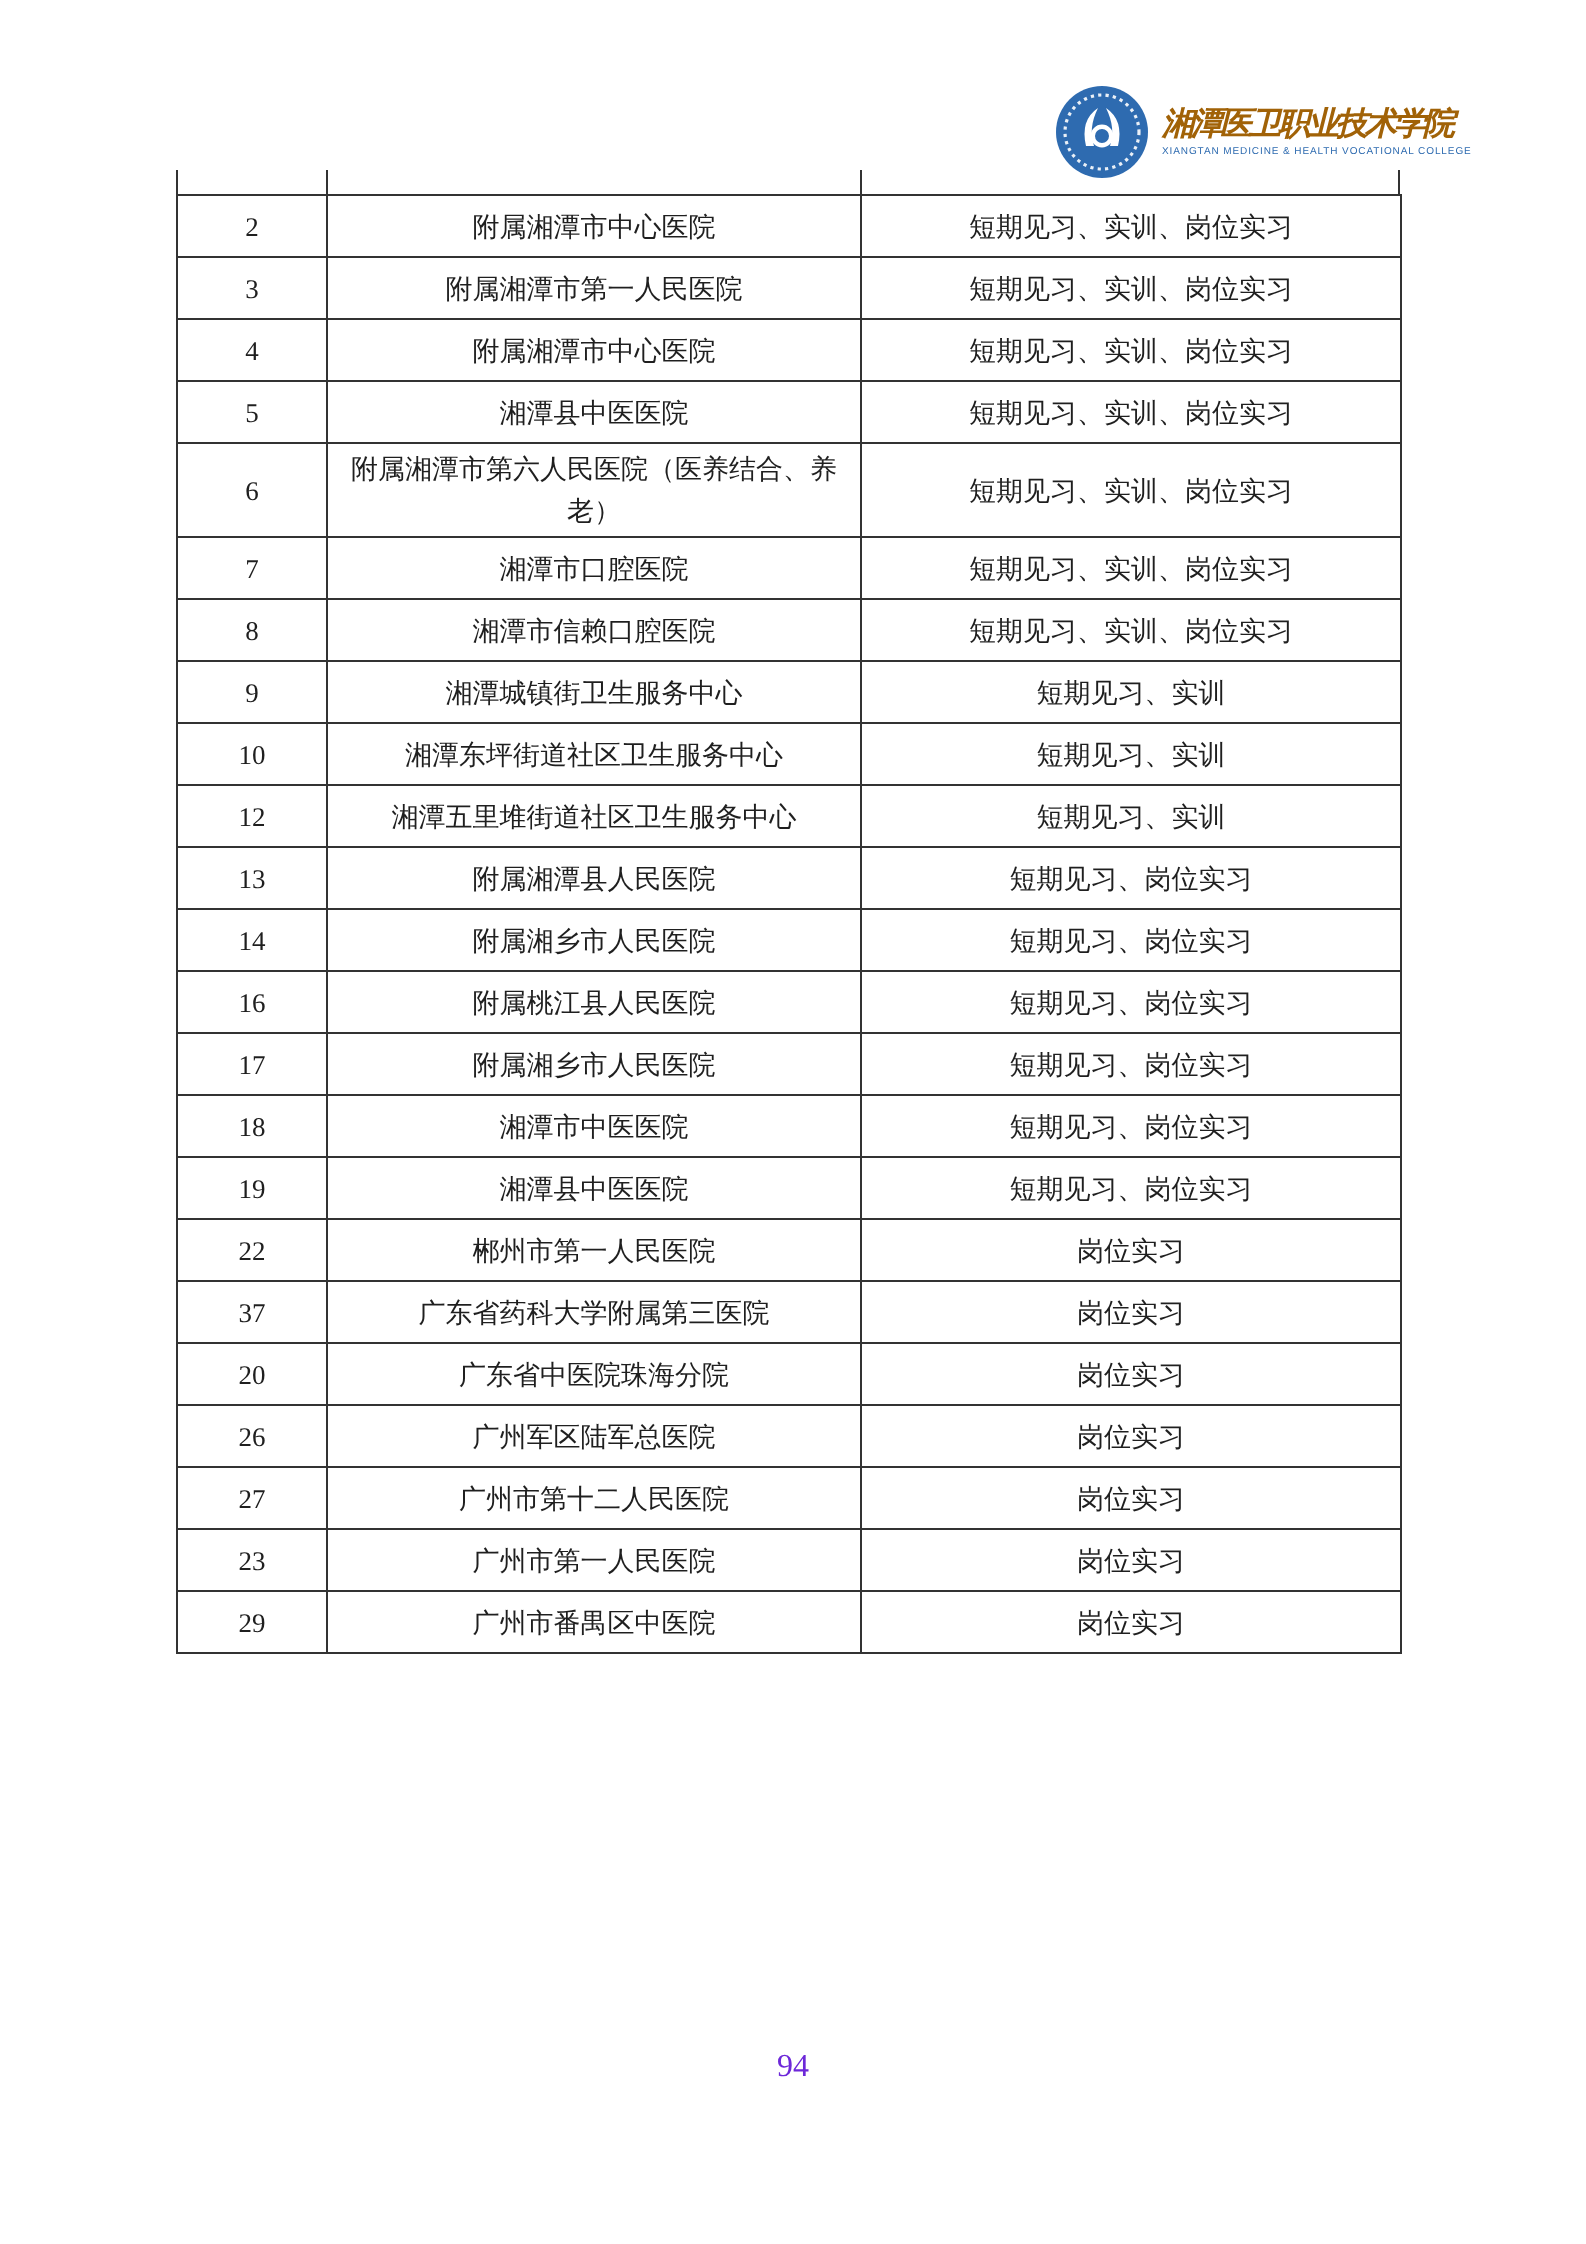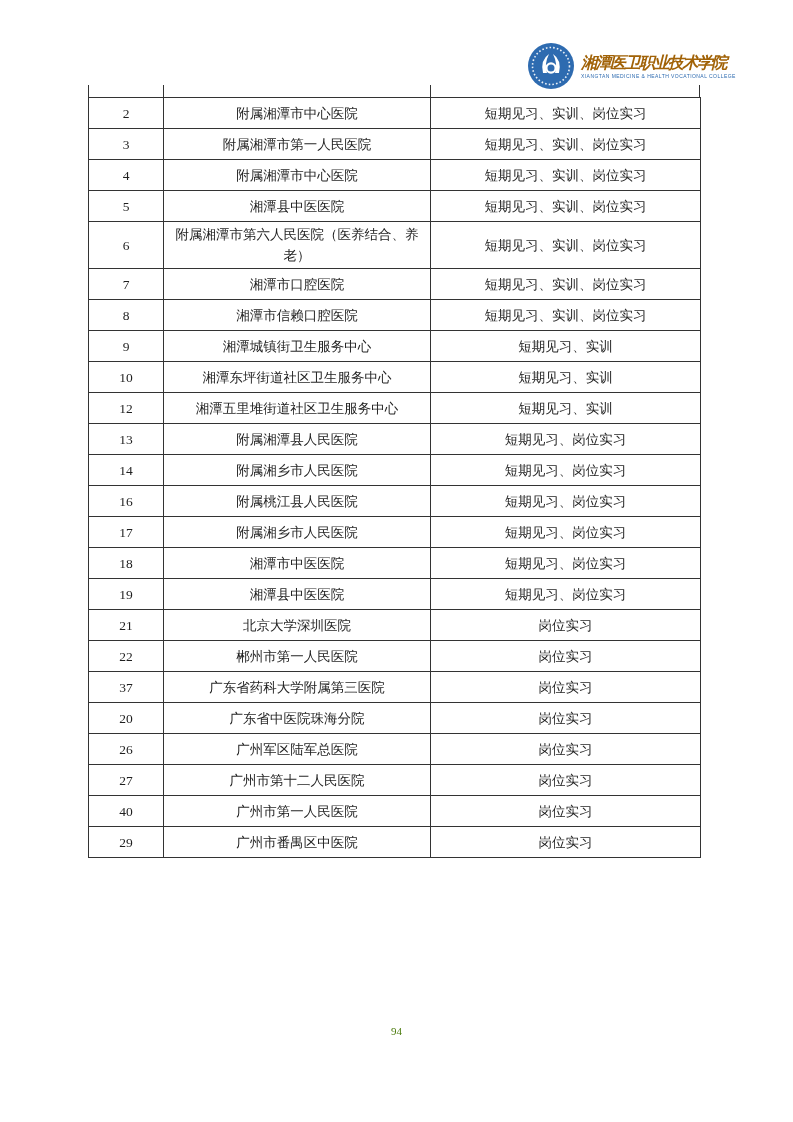--- a/index.html
+++ b/index.html
@@ -70,22 +70,22 @@
     background: #333333;
   }
 
   
   .page-num {
     position: absolute;
     top: 1025px;
     left: 0;
     width: 100%;
     text-align: center;
-    font-size: 11px;
-    color: #4d7c0f;
+    font-size: 16px;
+    color: #6d28d9;
   }
 </style>
 </head>
 <body>
 
 <div class="page">
 
   <div class="logo">
     <svg class="emblem" viewBox="0 0 46 46">
       <circle cx="23" cy="23" r="23" fill="#2e6bb0"></circle>
@@ -187,25 +187,20 @@
             <td class="col-no">18</td>
             <td class="col-name">湘潭市中医医院</td>
             <td class="col-type">短期见习、岗位实习</td>
           </tr>
           <tr>
             <td class="col-no">19</td>
             <td class="col-name">湘潭县中医医院</td>
             <td class="col-type">短期见习、岗位实习</td>
           </tr>
           <tr>
-            <td class="col-no">21</td>
-            <td class="col-name">北京大学深圳医院</td>
-            <td class="col-type">岗位实习</td>
-          </tr>
-          <tr>
             <td class="col-no">22</td>
             <td class="col-name">郴州市第一人民医院</td>
             <td class="col-type">岗位实习</td>
           </tr>
           <tr>
             <td class="col-no">37</td>
             <td class="col-name">广东省药科大学附属第三医院</td>
             <td class="col-type">岗位实习</td>
           </tr>
           <tr>
@@ -217,21 +212,21 @@
             <td class="col-no">26</td>
             <td class="col-name">广州军区陆军总医院</td>
             <td class="col-type">岗位实习</td>
           </tr>
           <tr>
             <td class="col-no">27</td>
             <td class="col-name">广州市第十二人民医院</td>
             <td class="col-type">岗位实习</td>
           </tr>
           <tr>
-            <td class="col-no">40</td>
+            <td class="col-no">23</td>
             <td class="col-name">广州市第一人民医院</td>
             <td class="col-type">岗位实习</td>
           </tr>
           <tr>
             <td class="col-no">29</td>
             <td class="col-name">广州市番禺区中医院</td>
             <td class="col-type">岗位实习</td>
           </tr>
         </tbody>
     </table>

